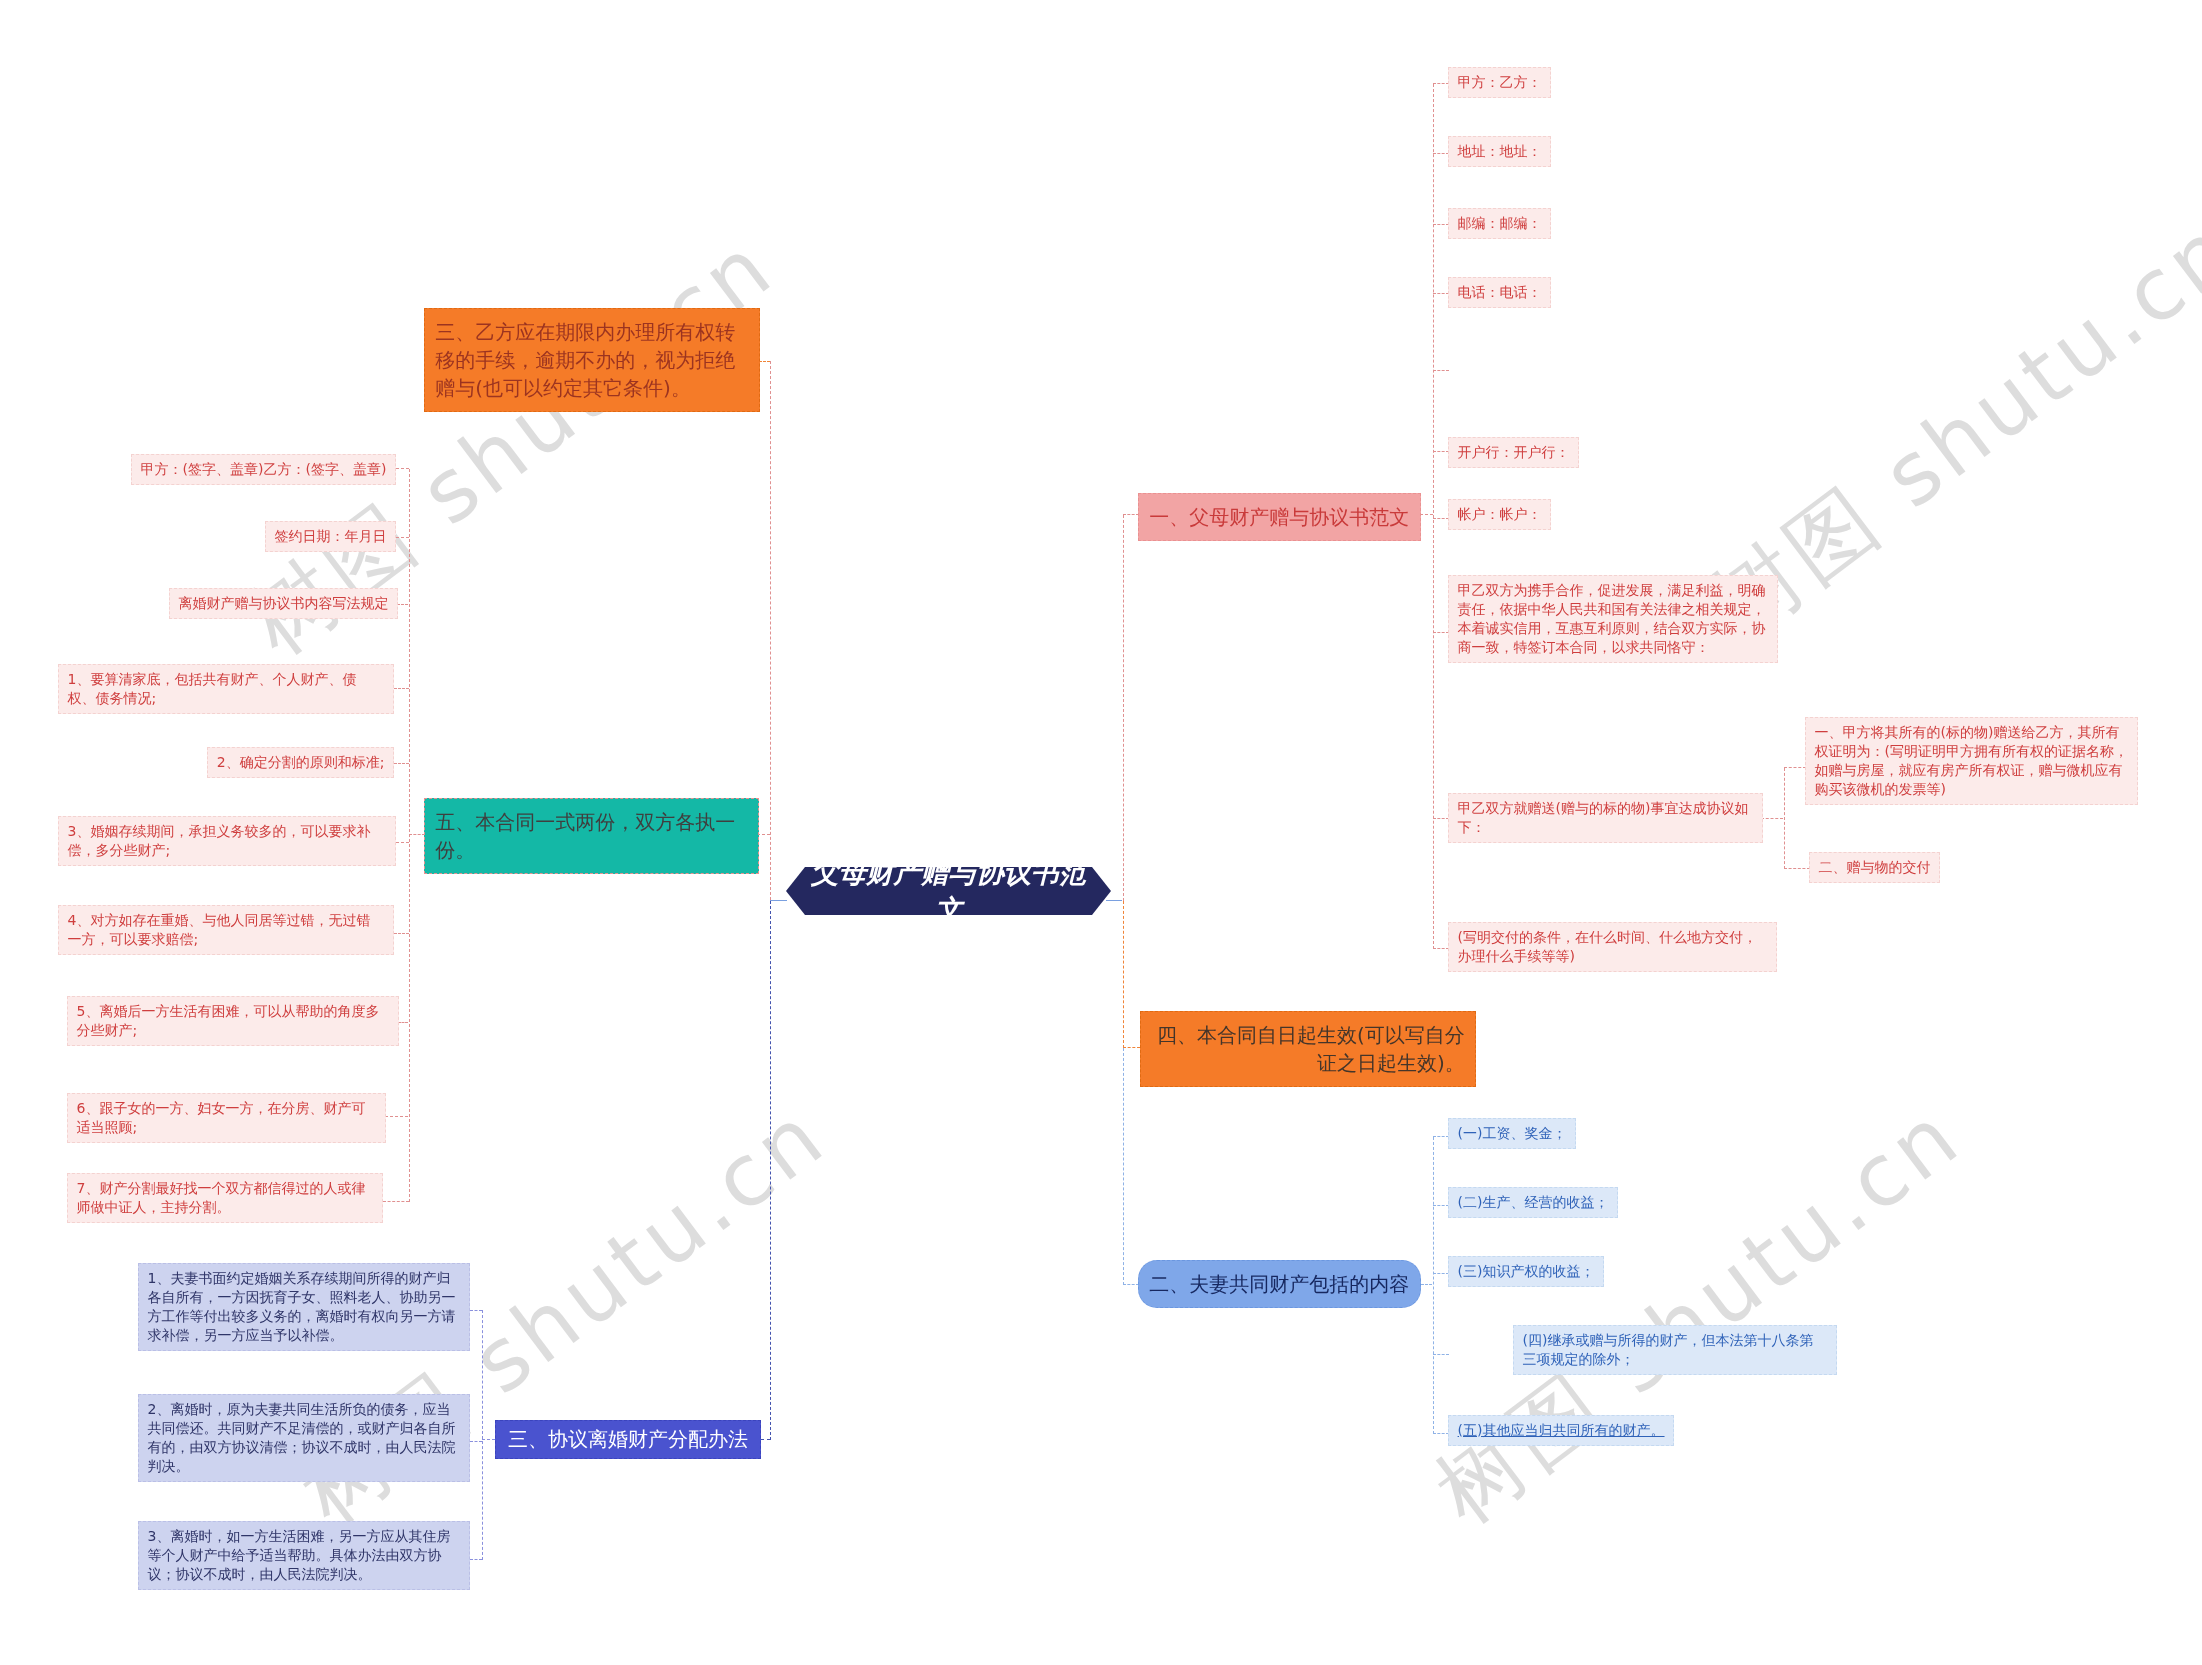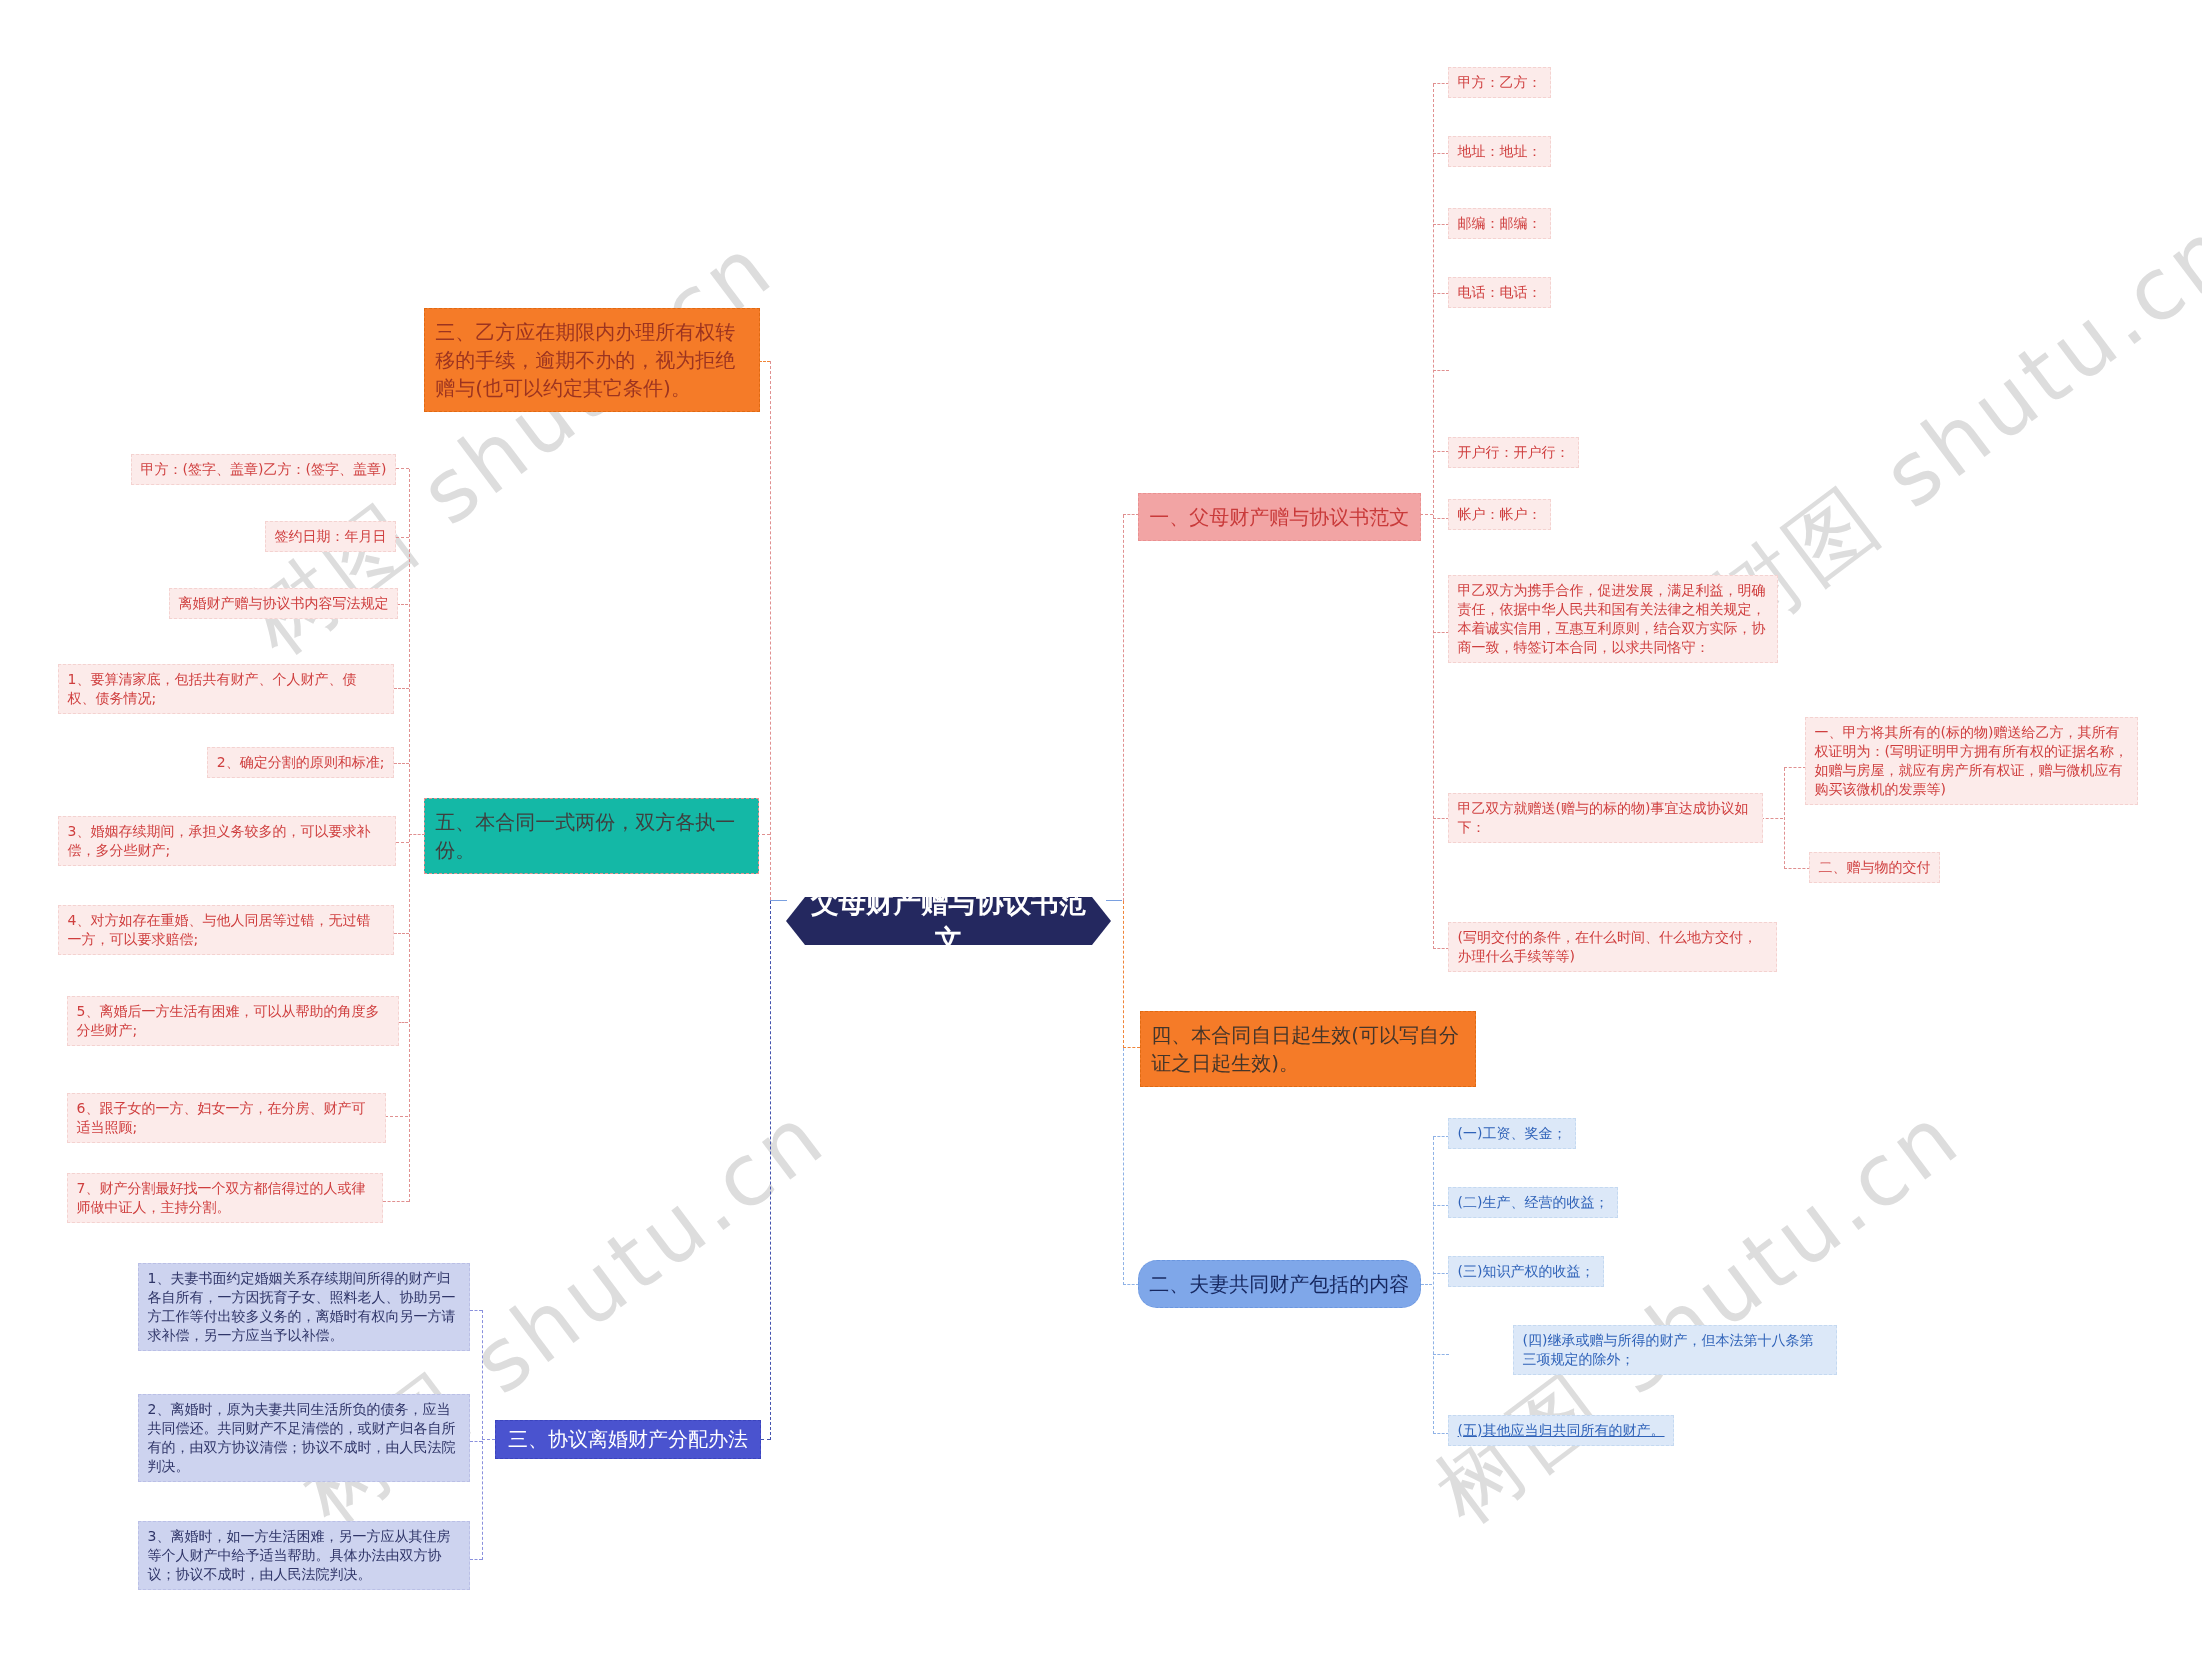--- a/index.html
+++ b/index.html
@@ -8,21 +8,21 @@
   .canvas{position:absolute;inset:0;}
   .wm{position:absolute;white-space:nowrap;color:rgba(187,187,187,0.5);
       font-size:86px;letter-spacing:5.2px;transform:rotate(-37deg);z-index:0;}
   .node{position:absolute;box-sizing:border-box;z-index:2;font-size:14px;line-height:1.35;padding:5.2px 8.6px;}
   .branch{font-size:20px;line-height:1.42;padding:8.6px 10.3px;white-space:normal;}
   .nw{white-space:nowrap;}
   .pink{background:#fcebea;color:#cf3e3e;border:0.9px dashed #f4d2d0;}
   .salmon{background:#f2a4a4;color:#c93a3a;border:1.7px dashed #ea9191;text-align:right;}
   .salmon-dark{background:#14b8a6;color:#3f3f3f;border:1.7px dashed #ea9191;}
   .orange{background:#f57b28;color:#9c3420;border:1.7px dashed #e06a12;}
-  .orange-dark{background:#f57b28;color:#44352a;border:1.7px dashed #e06a12;}
+  .orange-dark{background:#f57b28;color:#44352a;border:1.7px dashed #e06a12;text-align:right;}
   .blue{background:#7fa7e9;color:#16275f;border:1.7px dashed #6b97e0;}
   .lblue{background:#dce8f8;color:#2f62b8;border:0.9px dashed #c4d9f1;}
   .indigo{background:#4a53cf;color:#ffffff;border:1.7px dashed #3a43bd;}
   .lav{background:#cdd3ef;color:#2f3568;border:0.9px dashed #babfe6;}
   .central{background:#24285f;color:#ffffff;font-size:27.5px;font-weight:bold;
            display:flex;align-items:center;justify-content:center;text-align:center;
            clip-path:polygon(19px 0,calc(100% - 19px) 0,100% 50%,calc(100% - 19px) 100%,19px 100%,0 50%);
            padding:0 20.6px;}
   .hl{position:absolute;height:0;z-index:1;border-top:1.7px dashed #e09090;}
   .vl{position:absolute;width:0;z-index:1;border-left:1.7px dashed #e09090;}
@@ -96,21 +96,21 @@
   <div class="hl c-red" style="left:398px;top:1022px;width:10.3px;"></div>
   <div class="hl c-red" style="left:385px;top:1116px;width:23px;"></div>
   <div class="hl c-red" style="left:383px;top:1201px;width:26px;"></div>
 
   <div class="vl c-pu" style="left:482px;top:1310px;height:250px;"></div>
   <div class="hl c-pu" style="left:482px;top:1439px;width:13px;"></div>
   <div class="hl c-pu" style="left:470px;top:1310px;width:12px;"></div>
   <div class="hl c-pu" style="left:470px;top:1441px;width:12px;"></div>
   <div class="hl c-pu" style="left:470px;top:1559px;width:12px;"></div>
 
-  <div class="node central" style="left:786px;top:897px;width:325px;height:48px;">父母财产赠与协议书范文</div>
+  <div class="node central" style="left:786px;top:867px;width:325px;height:48px;font-style:italic;">父母财产赠与协议书范文</div>
 
   <div class="node salmon branch nw" style="left:1138px;top:493px;">一、父母财产赠与协议书范文</div>
   <div class="node orange-dark branch" style="left:1140px;top:1011px;width:336px;">四、本合同自日起生效(可以写自分证之日起生效)。</div>
   <div class="node blue branch nw" style="left:1138px;top:1260px;border-radius:19px;">二、夫妻共同财产包括的内容</div>
 
   <div class="node pink nw" style="left:1448px;top:67px;">甲方：乙方：</div>
   <div class="node pink nw" style="left:1448px;top:136px;">地址：地址：</div>
   <div class="node pink nw" style="left:1448px;top:208px;">邮编：邮编：</div>
   <div class="node pink nw" style="left:1448px;top:277px;">电话：电话：</div>
   <div class="node pink nw" style="left:1448px;top:437px;">开户行：开户行：</div>

